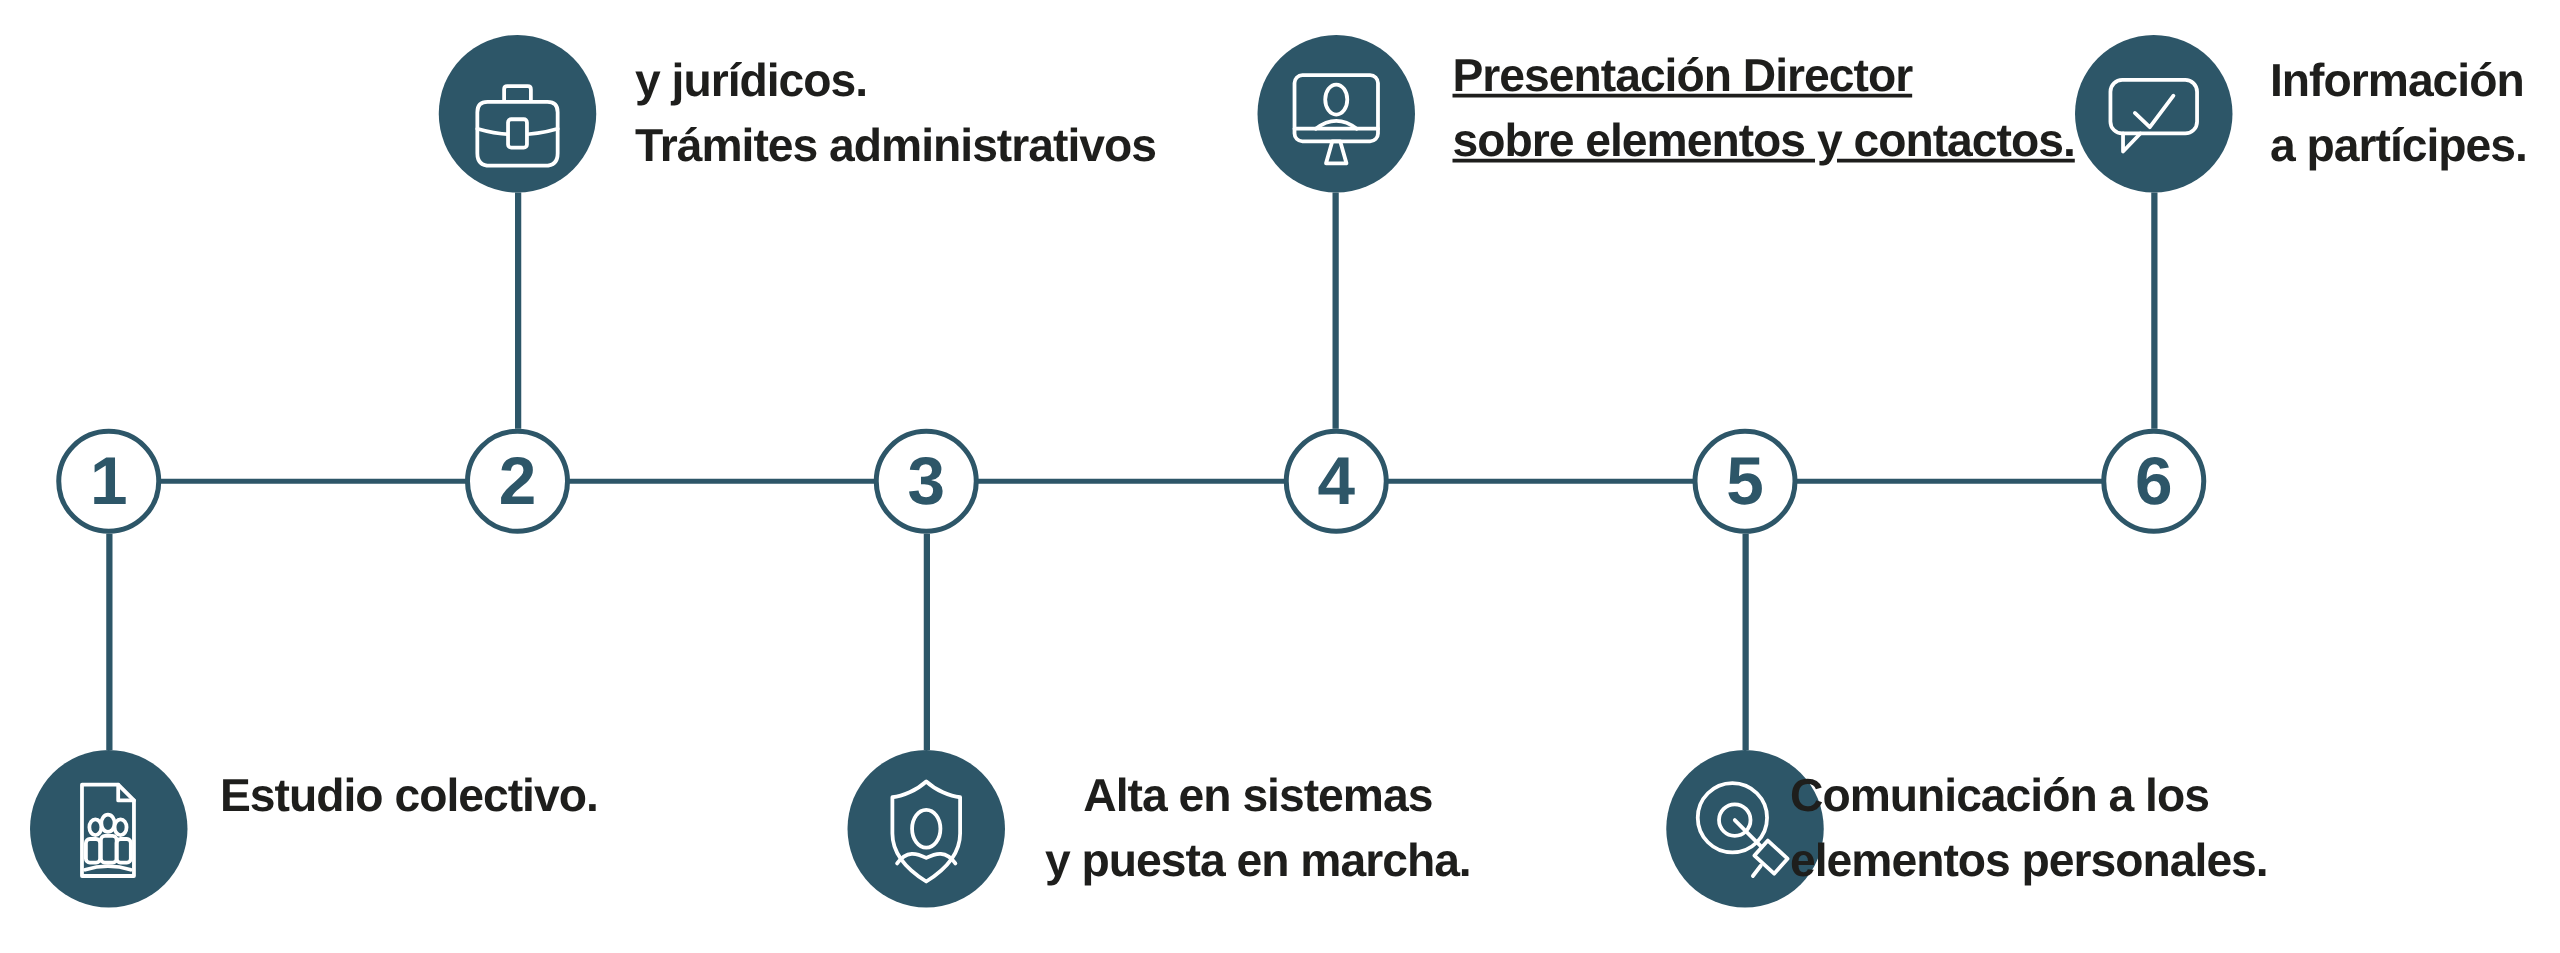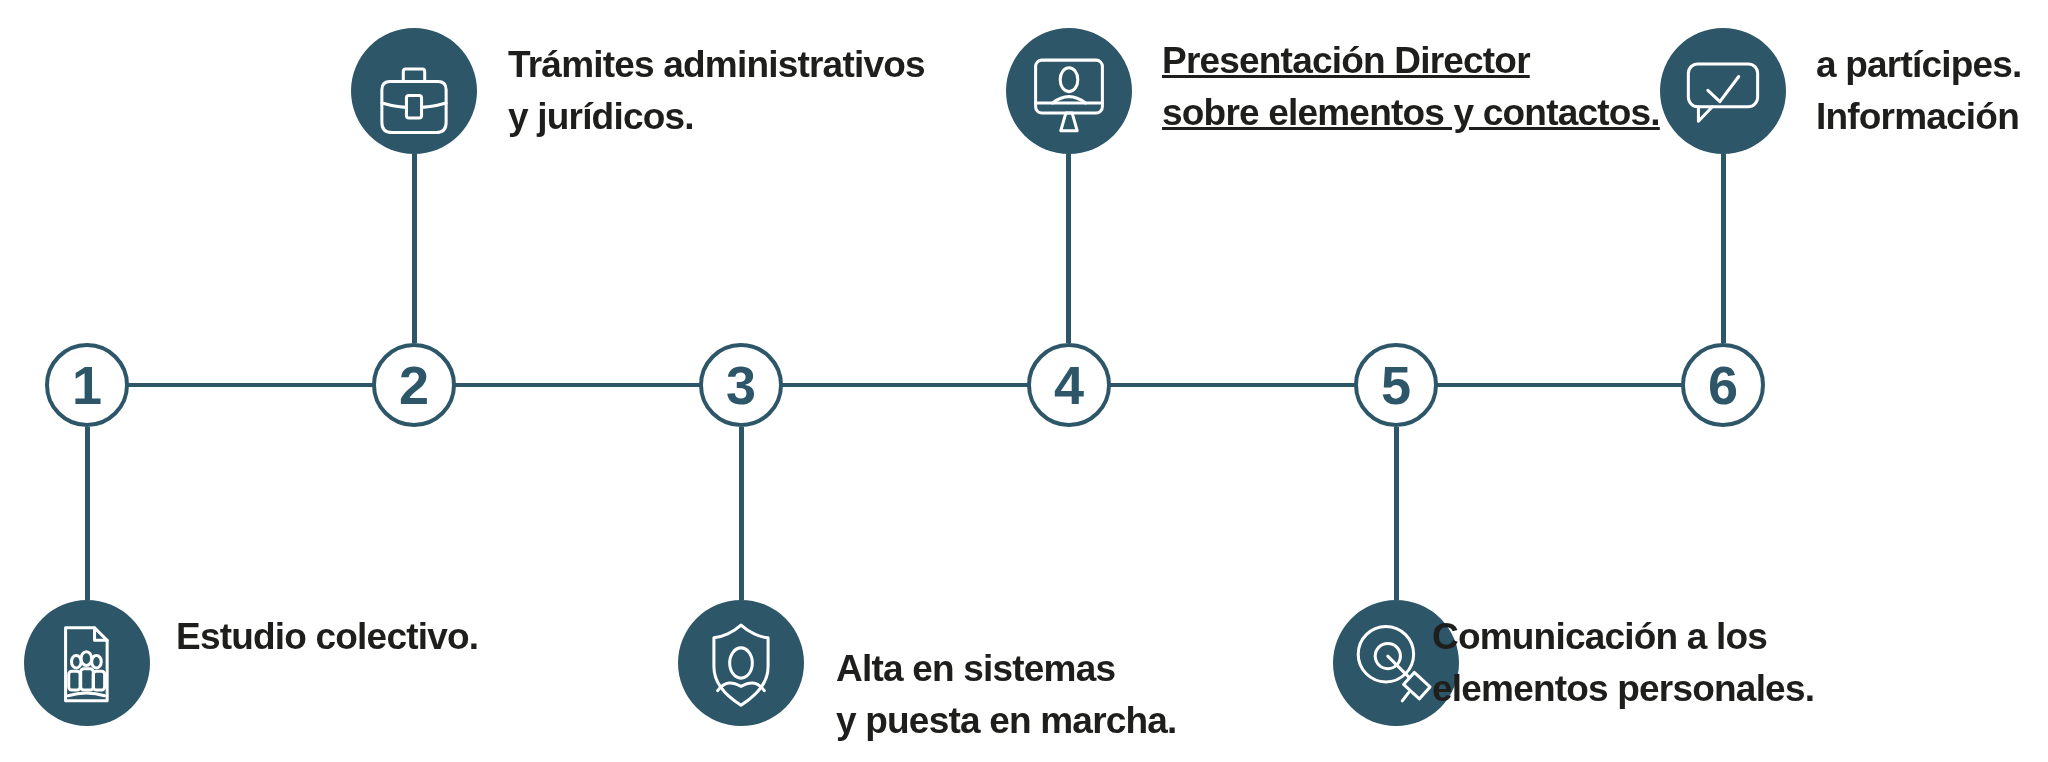--- a/index.html
+++ b/index.html
@@ -93,38 +93,38 @@
     </div>
     <div class="icon-circle" style="left:351px;top:28px;">
       <svg viewBox="0 0 100 100">
         <path d="M41.5 42 V34.5 Q41.5 32.5 43.5 32.5 H56.5 Q58.5 32.5 58.5 34.5 V42"></path>
         <path d="M24.5 49 Q24.5 42.5 31 42.5 H69 Q75.5 42.5 75.5 49 V75 Q75.5 83 67.5 83 H32.5 Q24.5 83 24.5 75 Z"></path>
         <path d="M24.5 59.5 Q50 67 75.5 59.5"></path>
         <rect class="solid" x="44" y="53.5" width="12" height="18" rx="2"></rect>
       </svg>
     </div>
     <div class="label" style="left:508px;top:39px;">
+      <span>y jurídicos.</span>
       <span>Trámites administrativos</span>
-      <span>y jurídicos.</span>
     </div>
   </div>
 
   <div>
     <div class="vline" style="left:739px;top:427px;height:173px;"></div>
     <div class="num-circle" style="left:699px;top:343px;">
       <span>3</span>
     </div>
     <div class="icon-circle" style="left:678px;top:600px;">
       <svg viewBox="0 0 100 100">
         <path d="M50 20 C44 25.5 35 29.5 28.5 30 V53 C28.5 66.5 38 76 50 83.5 C62 76 71.5 66.5 71.5 53 V30 C65 29.5 56 25.5 50 20 Z"></path>
         <ellipse cx="50" cy="50" rx="9" ry="12"></ellipse>
         <path d="M31.5 72 C37.5 63.5 44 65.5 50 68.5 C56 65.5 62.5 63.5 68.5 72"></path>
       </svg>
     </div>
-    <div class="label" style="left:836px;top:643px;">
+    <div class="label" style="left:836px;top:611px;text-align:center;">
       <span>Alta en sistemas</span>
       <span>y puesta en marcha.</span>
     </div>
   </div>
 
   <div>
     <div class="vline" style="left:1066px;top:154px;height:189px;"></div>
     <div class="num-circle" style="left:1027px;top:343px;">
       <span>4</span>
     </div>
@@ -169,18 +169,18 @@
       <span>6</span>
     </div>
     <div class="icon-circle" style="left:1660px;top:28px;">
       <svg viewBox="0 0 100 100">
         <rect x="22.5" y="28.5" width="55" height="34" rx="7.5"></rect>
         <path d="M30.5 62.5 V74 L41.5 62.5"></path>
         <path d="M38 49.5 L47.5 58.5 L62.5 38.5"></path>
       </svg>
     </div>
     <div class="label" style="left:1816px;top:39px;">
+      <span>Información</span>
       <span>a partícipes.</span>
-      <span>Información</span>
     </div>
   </div>
 
 </div>
 
 </body></html>

